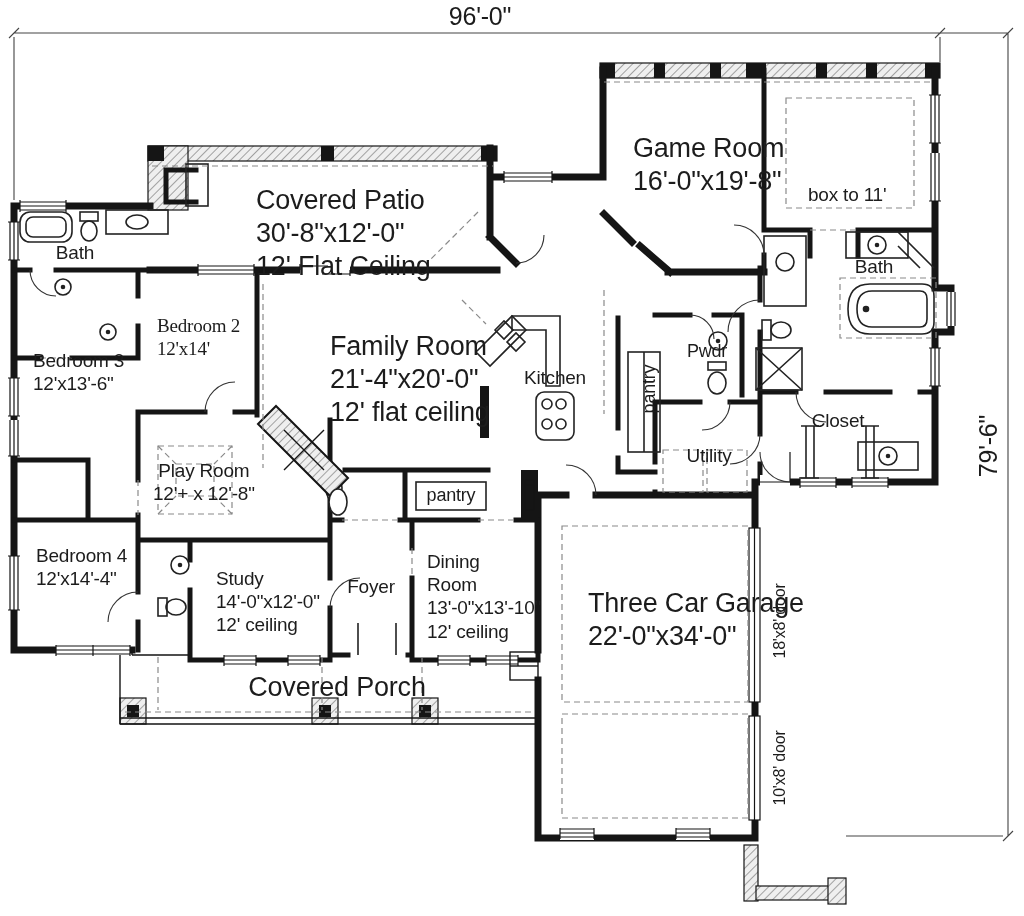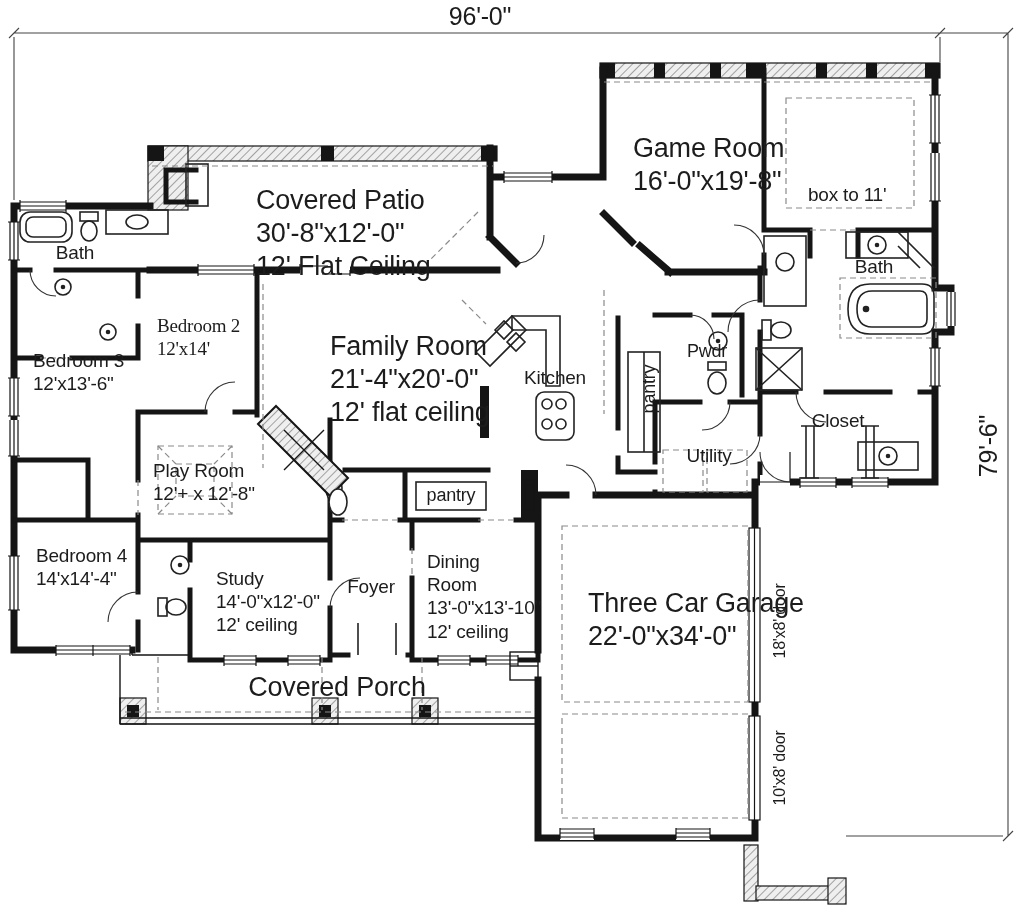--- a/index.html
+++ b/index.html
@@ -295,25 +295,25 @@
 12'x13'-6"</div>
 <div class="lbl l f20" style="left:330px;top:330px;">Family Room
 21'-4"x20'-0"
 12' flat ceiling</div>
 <div class="lbl c f19" style="left:555px;top:378px;">Kitchen</div>
 <div class="lbl rot f18" style="left:650px;top:389px;">pantry</div>
 <div class="lbl c f18" style="left:707px;top:352px;">Pwdr</div>
 <div class="lbl c f19" style="left:874px;top:267px;">Bath</div>
 <div class="lbl c f19" style="left:838px;top:408px;margin-top:13px;">Closet</div>
 <div class="lbl c f19" style="left:701px;top:456px;margin-left:8px;">Utility</div>
-<div class="lbl l f19" style="left:153px;top:459px;">Play Room
+<div class="lbl l f19" style="left:153px;top:459px;text-align:center;">Play Room
 12'+ x 12'-8"</div>
 <div class="lbl c f18" style="left:451px;top:496px;">pantry</div>
 <div class="lbl l f19" style="left:36px;top:544px;">Bedroom 4
-14'x14'-4"</div>
+12'x14'-4"</div>
 <div class="lbl l f19" style="left:216px;top:567px;">Study
 14'-0"x12'-0"
 12' ceiling</div>
 <div class="lbl c f19" style="left:371px;top:587px;">Foyer</div>
 <div class="lbl l f19" style="left:427px;top:550px;">Dining
 Room
 13'-0"x13'-10"
 12' ceiling</div>
 <div class="lbl l f20" style="left:588px;top:587px;">Three Car Garage
 22'-0"x34'-0"</div>

